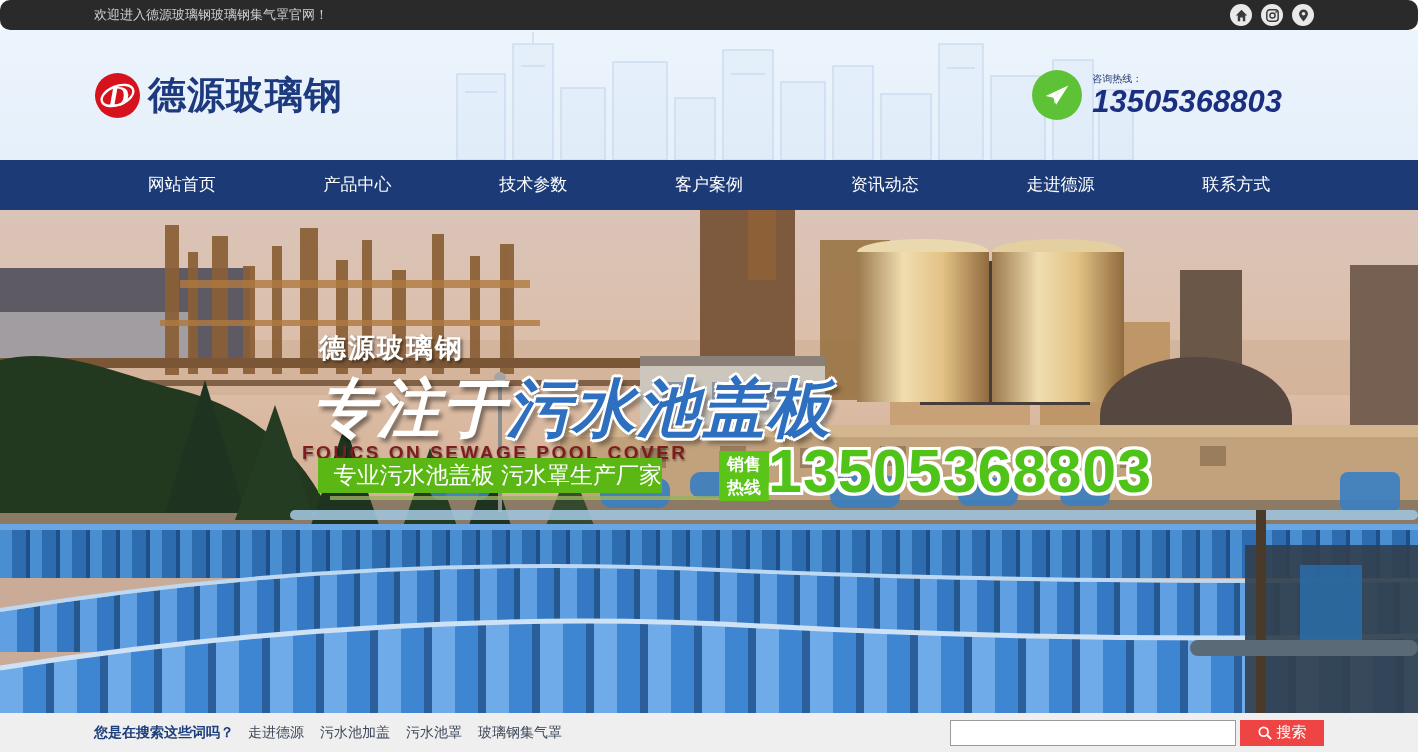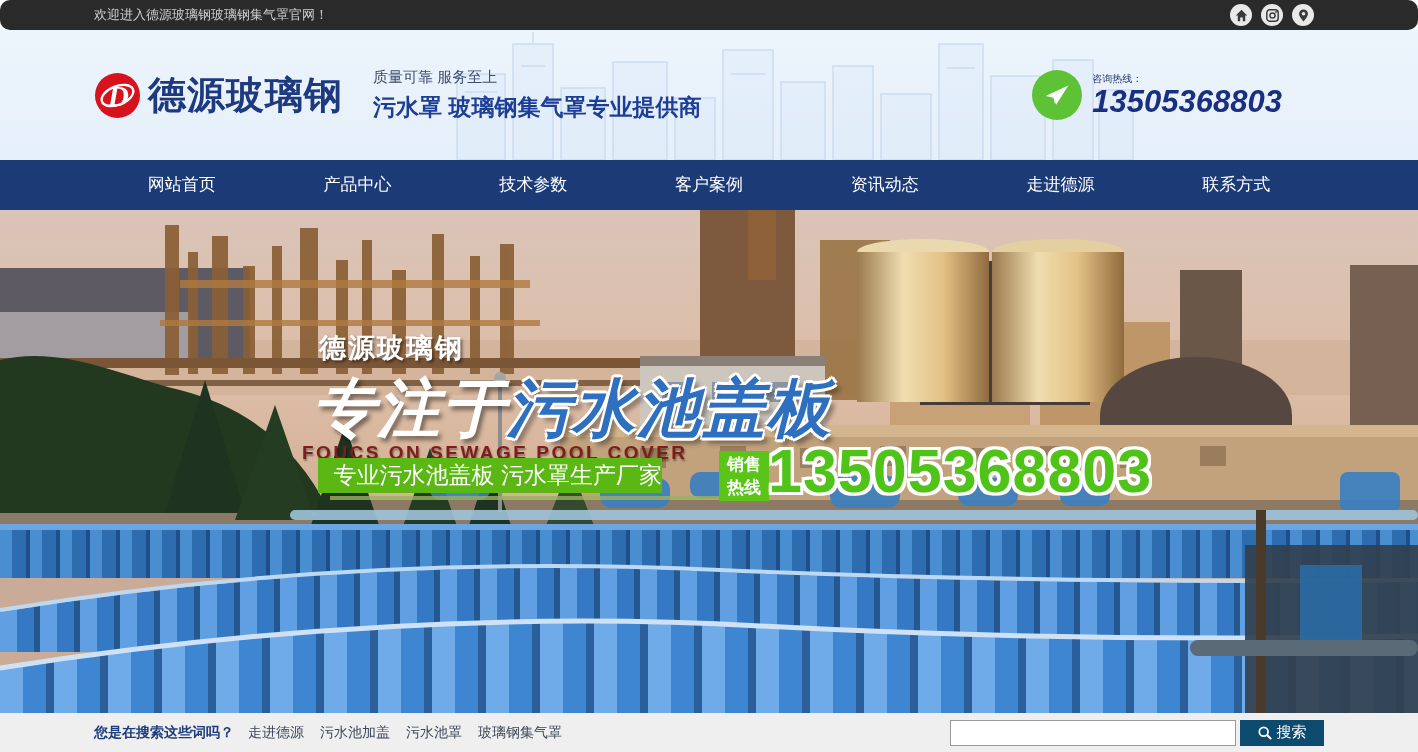--- a/index.html
+++ b/index.html
@@ -60,21 +60,21 @@
     color:#4fc318; letter-spacing:1px;
     text-shadow:-3px -3px 0 #fff,3px -3px 0 #fff,-3px 3px 0 #fff,3px 3px 0 #fff,0 -3px 0 #fff,0 3px 0 #fff,-3px 0 0 #fff,3px 0 0 #fff; }
 
   
   .searchbar { height:39px; background:#efefef; display:flex; align-items:center; }
   .searchbar .container { display:flex; align-items:center; }
   .search-q { font-size:14px; font-weight:bold; color:#1d3e7c; margin-right:14px; }
   .kw { font-size:14px; color:#3c4658; text-decoration:none; margin-right:16px; cursor:pointer; }
   .search-input { width:286px; height:26px; border:1px solid #9a9a9a; background:#fff;
     font-size:13px; padding:0 8px; outline:none; }
-  .search-btn { width:84px; height:26px; margin-left:4px; background:#0c4a6e; border:none;
+  .search-btn { width:84px; height:26px; margin-left:4px; background:#ef4444; border:none;
     color:#fff; font-size:15px; cursor:pointer; display:flex; align-items:center; justify-content:center; gap:5px; }
 </style>
 </head>
 <body>
 
 <div class="topbar">
   <div class="container">
     <span class="welcome">欢迎进入德源玻璃钢玻璃钢集气罩官网！</span>
     <span class="top-icons">
       <span class="circle-ic">
@@ -123,24 +123,20 @@
     </g>
   </svg>
   <div class="container">
     <div class="logo-group">
       <svg class="logo-mark" viewBox="0 0 48 48">
         <circle cx="24" cy="24" r="23" fill="#d8121c"></circle>
         <text x="14" y="35" font-size="30" font-weight="bold" font-style="italic" fill="#ffffff" font-family="'Liberation Serif','DejaVu Serif',serif">D</text>
         <ellipse cx="24" cy="24" rx="17" ry="9.5" fill="none" stroke="#ffffff" stroke-width="2.4" transform="rotate(-22 24 24)"></ellipse>
       </svg>
       <span class="company-name">德源玻璃钢</span>
-    </div>
-    <div class="taglines">
-      <div class="tag-small">质量可靠 服务至上</div>
-      <div class="tag-big">污水罩 玻璃钢集气罩专业提供商</div>
     </div>
     <div class="spacer"></div>
     <div class="hotline">
       <span class="plane-circle">
         <svg width="28" height="28" viewBox="0 0 32 32">
           <polygon points="3,17 29,5 15,27 12,19" fill="#ffffff"></polygon>
           <polygon points="12,19 29,5 14,16" fill="#d9f2c8"></polygon>
           <polygon points="12,19 13.5,26 15,22" fill="#eaf7df"></polygon>
         </svg>
       </span>

